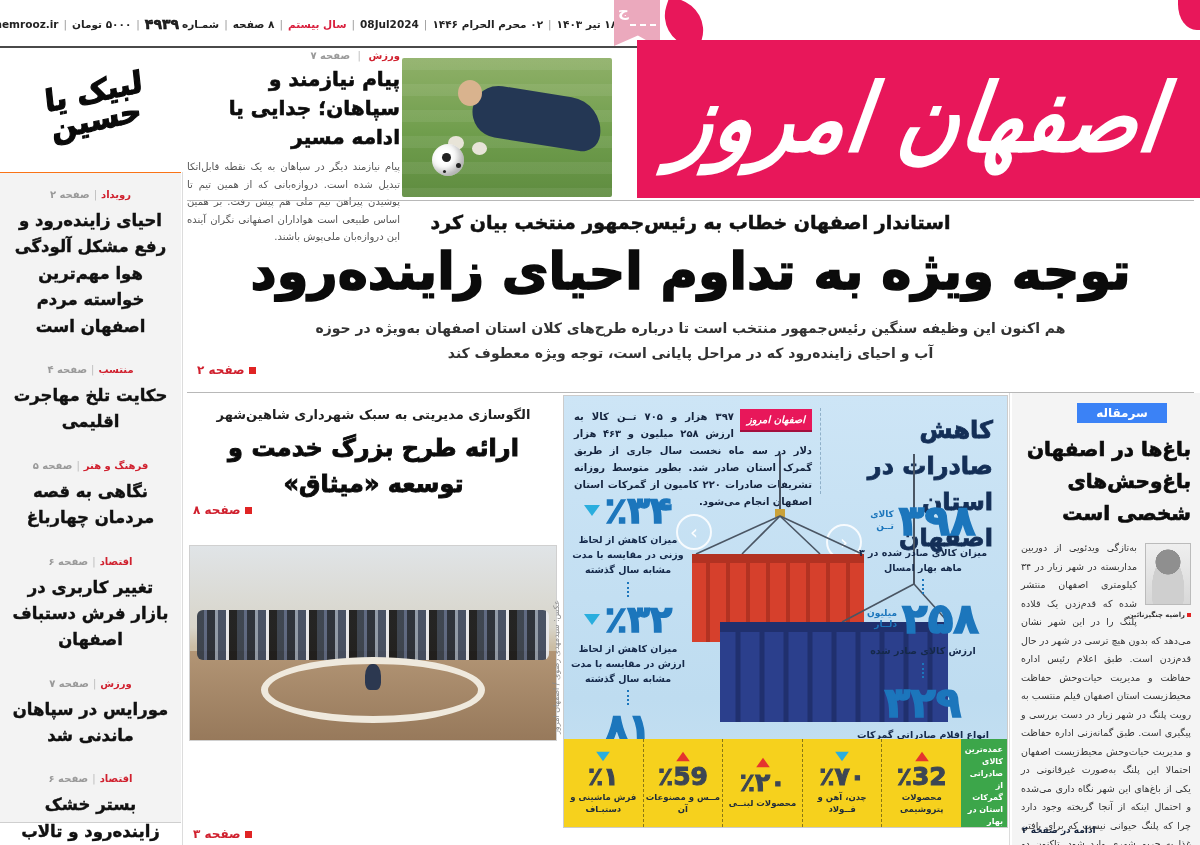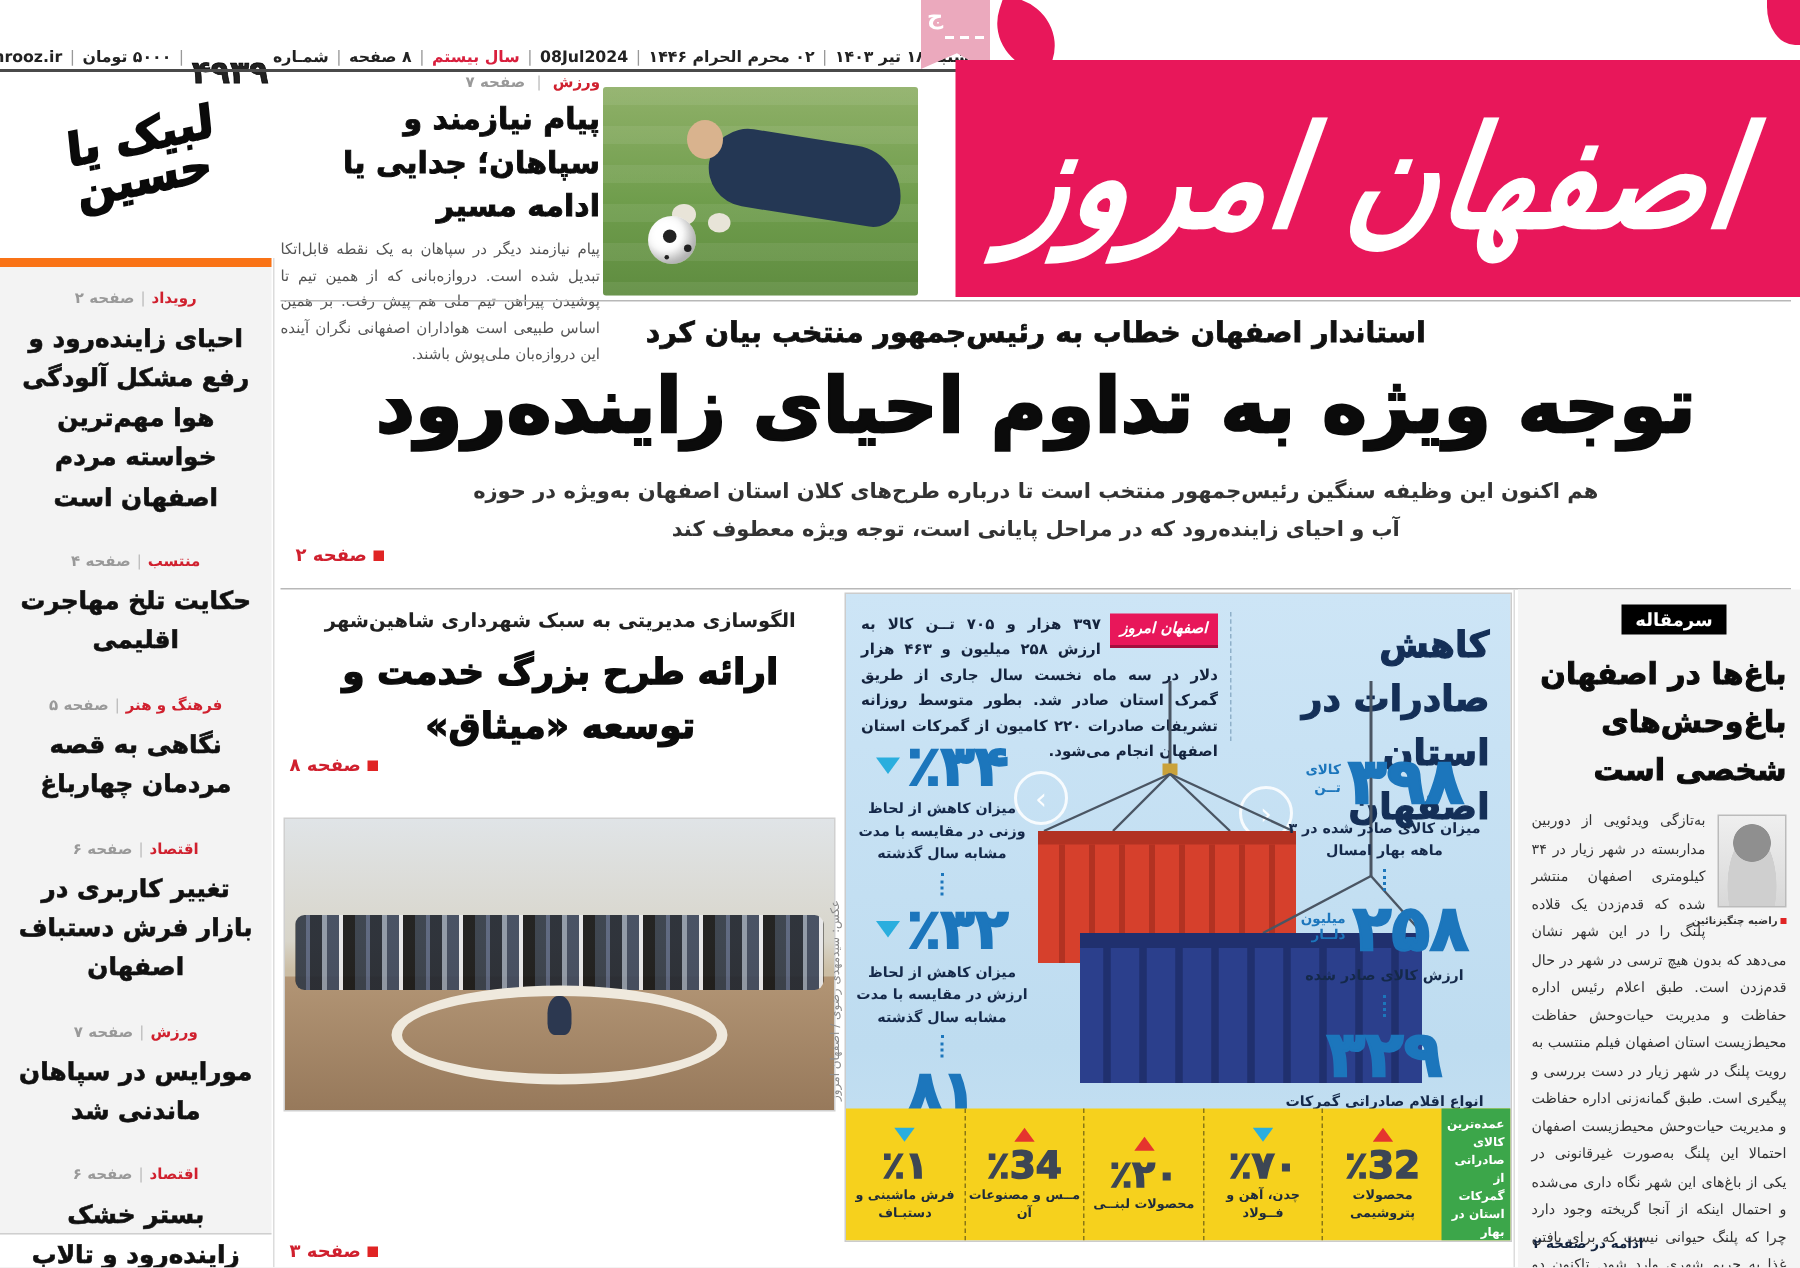--- a/index.html
+++ b/index.html
@@ -2,34 +2,34 @@
 <html lang="fa" dir="rtl"><head>
 <meta charset="utf-8">
 <style>
   html,body{margin:0;padding:0;background:#e9e9e9;font-family:"DejaVu Sans","Liberation Sans",sans-serif;}
   #page{position:relative;width:1200px;height:845px;background:#fff;margin:0 auto;overflow:hidden;direction:rtl;}
   
   .topbar{position:absolute;left:8px;top:16px;width:650px;display:flex;align-items:center;direction:rtl;font-size:10.5px;color:#222;font-weight:bold;white-space:nowrap;}
   .tb-item{display:flex;align-items:center;}
   .tb-item + .tb-item::before{content:"|";margin:0 5px;color:#999;font-weight:normal;}
   .tb-year{color:#d91f3d;}
-  .tb-issue-num{font-size:21px;font-weight:bold;-webkit-text-stroke:.5px #000;margin-right:3px;margin-top:20px;}
+  .tb-issue-num{font-size:14px;font-weight:bold;-webkit-text-stroke:.5px #000;margin-right:3px;}
   .top-rule{position:absolute;left:0;top:46px;width:658px;height:2px;background:#4a4a4a;}
   
   .masthead{position:absolute;left:637px;top:40px;width:563px;height:158px;background:#e8175a;display:flex;align-items:center;justify-content:center;overflow:hidden;}
   .masthead-title{color:#fff;font-size:84px;font-weight:bold;font-style:italic;transform:skewX(-8deg) scaleY(1.12);letter-spacing:-2px;line-height:1;}
   .petal{position:absolute;left:662px;top:2px;width:44px;height:42px;background:#e8175a;border-radius:4% 75% 8% 75%;transform:rotate(18deg);}
   .corner-petal{position:absolute;left:1178px;top:0;width:22px;height:30px;background:#e8175a;border-radius:0 0 0 85%;}
   .flag-tab{position:absolute;left:614px;top:0;width:46px;height:48px;background:#eba9bd;clip-path:polygon(0 0,100% 0,100% 100%,52% 74%,0 96%);color:#fff;font-size:15px;font-weight:bold;text-align:left;padding:2px 4px;box-sizing:border-box;}
   .flag-dash{border-top:2px dashed #fff;width:26px;margin-top:4px;}
   
   .emblem{position:absolute;left:22px;top:50px;width:146px;height:112px;display:flex;align-items:center;justify-content:center;}
   .emblem-text{font-weight:bold;color:#0a0a0a;font-size:30px;line-height:.92;text-align:center;transform:rotate(-12deg) skewX(-6deg);-webkit-text-stroke:1.2px #0a0a0a;}
   
-  .sidebar{position:absolute;left:0;top:172px;width:181px;height:651px;background:#f3f3f3;border-top:6px solid #f97316;border-bottom:1px solid #cfcfcf;box-sizing:border-box;padding:16px 8px;}
+  .sidebar{position:absolute;left:0;top:172px;width:181px;height:651px;background:#f3f3f3;border-top:1px solid #f97316;border-bottom:1px solid #cfcfcf;box-sizing:border-box;padding:16px 8px;}
   .sb-item{margin-bottom:24px;text-align:center;}
   .sb-head{font-size:10px;color:#999;margin-bottom:8px;font-weight:bold;}
   .sb-cat{color:#d0202e;}
   .sb-sep::before{content:"|";margin:0 4px;color:#bbb;font-weight:normal;}
   .sb-title{font-size:16.5px;font-weight:bold;color:#111;line-height:1.6;-webkit-text-stroke:.4px #111;}
   .v-divider{position:absolute;left:182px;top:172px;width:1px;height:673px;background:#dcdcdc;}
   
   .sports{position:absolute;left:187px;top:50px;width:213px;height:142px;text-align:right;}
   .sp-head{font-size:10px;color:#999;font-weight:bold;margin-bottom:4px;}
   .sp-cat{color:#d0202e;}
@@ -88,21 +88,21 @@
   .ybar{position:absolute;left:0;bottom:0;width:100%;height:88px;background:#f6d11d;display:flex;direction:rtl;}
   .ynote{width:46px;background:#3ca64a;color:#fff;font-size:8px;font-weight:bold;padding:5px 4px;box-sizing:border-box;line-height:1.5;text-align:right;}
   .ycell{flex:1;display:flex;flex-direction:column;align-items:center;justify-content:center;gap:2px;border-left:1px dashed #8a7715;padding:4px 2px;box-sizing:border-box;}
   .ycell:last-child{border-left:none;}
   .yval{font-size:25px;font-weight:bold;color:#3d4654;-webkit-text-stroke:1px #3d4654;line-height:1;}
   .ylab{font-size:8.5px;font-weight:bold;color:#1e2b3a;text-align:center;line-height:1.45;}
   .ycell .tri-down,.ycell .tri-up{transform:scale(.85);}
   
   .edit-divider{position:absolute;left:1009px;top:393px;width:1px;height:452px;background:#dcdcdc;}
   .editorial{position:absolute;left:1012px;top:393px;width:188px;height:452px;background:#f4f4f4;box-sizing:border-box;padding:10px 9px;overflow:hidden;}
-  .ed-badge{background:#000000;color:#fff;font-size:12px;font-weight:bold;width:70px;text-align:center;padding:3px 0;margin-right:40px;}
+  .ed-badge{background:#3b82f6;color:#fff;font-size:12px;font-weight:bold;width:70px;text-align:center;padding:3px 10px;margin-right:24px;}
   .ed-title{font-size:20px;font-weight:bold;color:#0c0c0c;-webkit-text-stroke:.7px #0c0c0c;text-align:right;line-height:1.6;margin-top:10px;margin-bottom:10px;}
   .ed-body{font-size:9.5px;color:#333;text-align:justify;line-height:1.95;}
   .author-fig{float:right;width:48px;margin:4px 0 2px 6px;text-align:center;}
   .author-photo{width:46px;height:62px;background:radial-gradient(circle at 50% 30%,#8f8f8f 0 26%,transparent 27%),radial-gradient(ellipse at 50% 78%,#cfcfcf 0 52%,transparent 53%),linear-gradient(180deg,#efefef,#d8d8d8);border:1px solid #bbb;box-sizing:border-box;}
   .author-name{font-size:6.8px;color:#333;font-weight:bold;margin-top:2px;white-space:nowrap;}
   .author-name::before{content:"";display:inline-block;width:4px;height:4px;background:#e02424;margin-left:2px;}
   .ed-more{position:absolute;left:10px;bottom:10px;font-size:9px;font-weight:bold;color:#14233d;}
 </style>
 </head>
 <body>
@@ -321,21 +321,21 @@
         <span class="yval">٪۷۰</span>
         <span class="ylab">چدن، آهن و فــولاد</span>
       </div>
       <div class="ycell">
         <span class="tri-up"></span>
         <span class="yval">٪۲۰</span>
         <span class="ylab">محصولات لبنــی</span>
       </div>
       <div class="ycell">
         <span class="tri-up"></span>
-        <span class="yval">٪34</span>
+        <span class="yval">٪59</span>
         <span class="ylab">مــس و مصنوعات آن</span>
       </div>
       <div class="ycell">
         <span class="tri-down"></span>
         <span class="yval">٪۱</span>
         <span class="ylab">فرش ماشینی و دستبـاف</span>
       </div>
     </div>
   </div>
 

